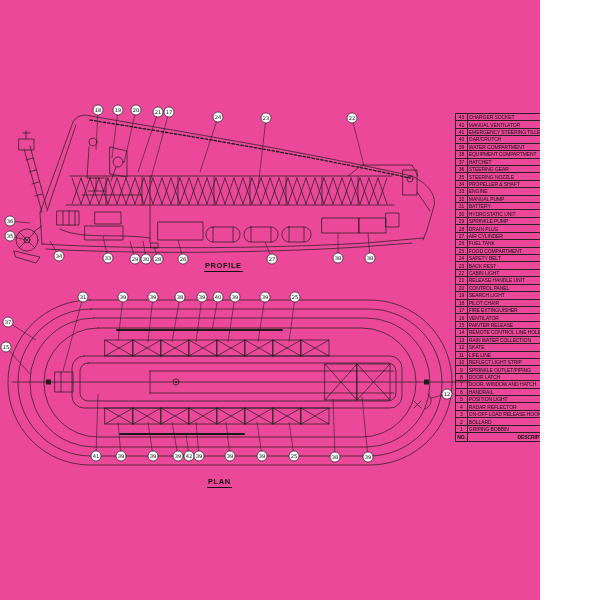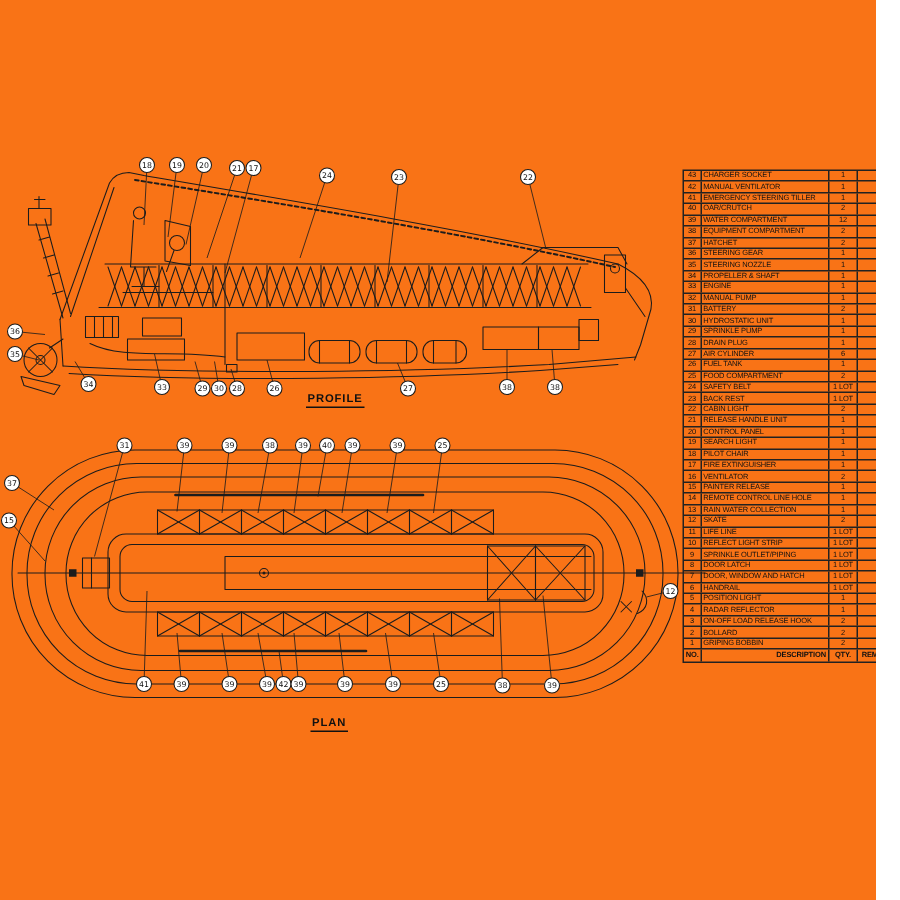--- a/index.html
+++ b/index.html
@@ -1,16 +1,16 @@
 <!DOCTYPE html>
 <html><head>
 <meta charset="utf-8">
 <style>
   html,body{margin:0;padding:0;background:#fff;}
-  .page{position:relative;width:584px;height:600px;background:#f97316;overflow:hidden;
+  .page{position:relative;width:540px;height:600px;background:#ec4899;overflow:hidden;
         font-family:"Liberation Sans",sans-serif;}
   .page svg{position:absolute;left:0;top:0;}
   .art, .art *{stroke:#1c1c1c;fill:none;stroke-width:0.7;stroke-linejoin:round;stroke-linecap:round;}
   .art .filled{fill:#1c1c1c;stroke:none;}
   .art .dashed{stroke-dasharray:2.5 2;stroke-width:1.3;}
   .art .thick{stroke-width:1.8;}
   .callouts line{stroke:#1c1c1c;stroke-width:0.55;}
   .callouts circle{fill:#ffffff;stroke:#1c1c1c;stroke-width:0.7;}
   .callouts text{fill:#111;stroke:none;font-size:5.2px;text-anchor:middle;
                  font-family:"DejaVu Sans",sans-serif;}

